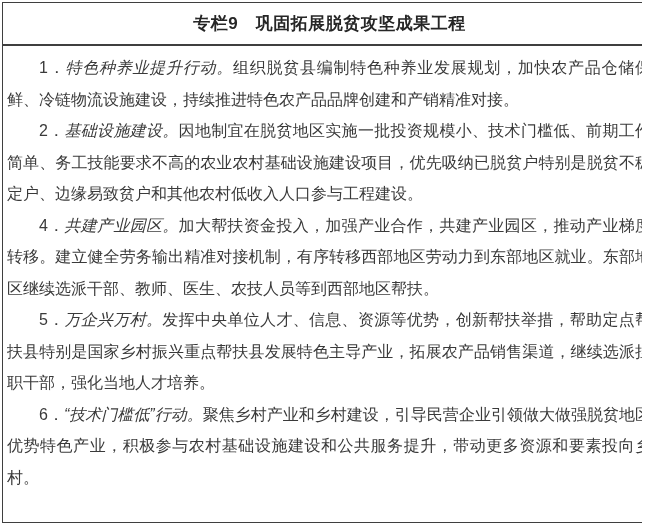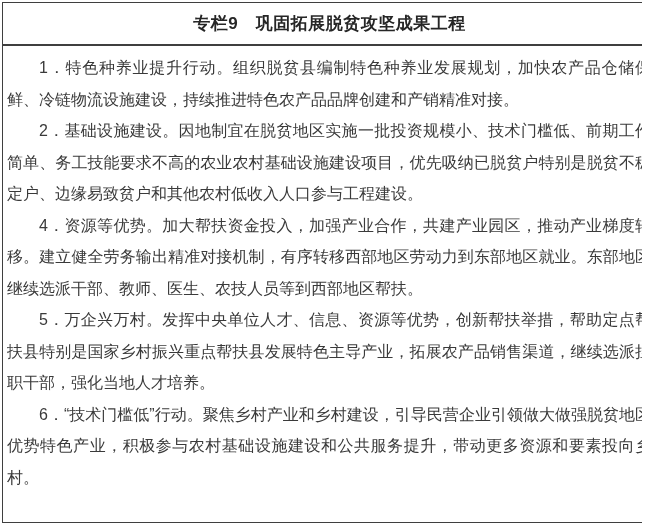--- a/index.html
+++ b/index.html
@@ -49,35 +49,36 @@
     text-align: justify;
   }
   .para {
     margin: 0;
     text-indent: 2em;
   }
   .para .num {
     font-style: normal;
   }
   .para .lead {
+    font-style: italic;
   }
 </style>
 </head>
 <body>
 
 <div class="page">
   <div class="panel">
     <div class="panel-title">专栏9　巩固拓展脱贫攻坚成果工程</div>
     <div class="panel-body">
 
         <p class="para"><span class="num">1．</span><span class="lead">特色种养业提升行动。</span><span class="rest">组织脱贫县编制特色种养业发展规划，加快农产品仓储保鲜、冷链物流设施建设，持续推进特色农产品品牌创建和产销精准对接。</span></p>
 
         <p class="para"><span class="num">2．</span><span class="lead">基础设施建设。</span><span class="rest">因地制宜在脱贫地区实施一批投资规模小、技术门槛低、前期工作简单、务工技能要求不高的农业农村基础设施建设项目，优先吸纳已脱贫户特别是脱贫不稳定户、边缘易致贫户和其他农村低收入人口参与工程建设。</span></p>
 
 
-        <p class="para"><span class="num">4．</span><span class="lead">资源等优势。</span><span class="rest">加大帮扶资金投入，加强产业合作，共建产业园区，推动产业梯度转移。建立健全劳务输出精准对接机制，有序转移西部地区劳动力到东部地区就业。东部地区继续选派干部、教师、医生、农技人员等到西部地区帮扶。</span></p>
+        <p class="para"><span class="num">4．</span><span class="lead">共建产业园区。</span><span class="rest">加大帮扶资金投入，加强产业合作，共建产业园区，推动产业梯度转移。建立健全劳务输出精准对接机制，有序转移西部地区劳动力到东部地区就业。东部地区继续选派干部、教师、医生、农技人员等到西部地区帮扶。</span></p>
 
         <p class="para"><span class="num">5．</span><span class="lead">万企兴万村。</span><span class="rest">发挥中央单位人才、信息、资源等优势，创新帮扶举措，帮助定点帮扶县特别是国家乡村振兴重点帮扶县发展特色主导产业，拓展农产品销售渠道，继续选派挂职干部，强化当地人才培养。</span></p>
 
         <p class="para"><span class="num">6．</span><span class="lead">“技术门槛低”行动。</span><span class="rest">聚焦乡村产业和乡村建设，引导民营企业引领做大做强脱贫地区优势特色产业，积极参与农村基础设施建设和公共服务提升，带动更多资源和要素投向乡村。</span></p>
       </div>
   </div>
 </div>
 
 </body></html>

